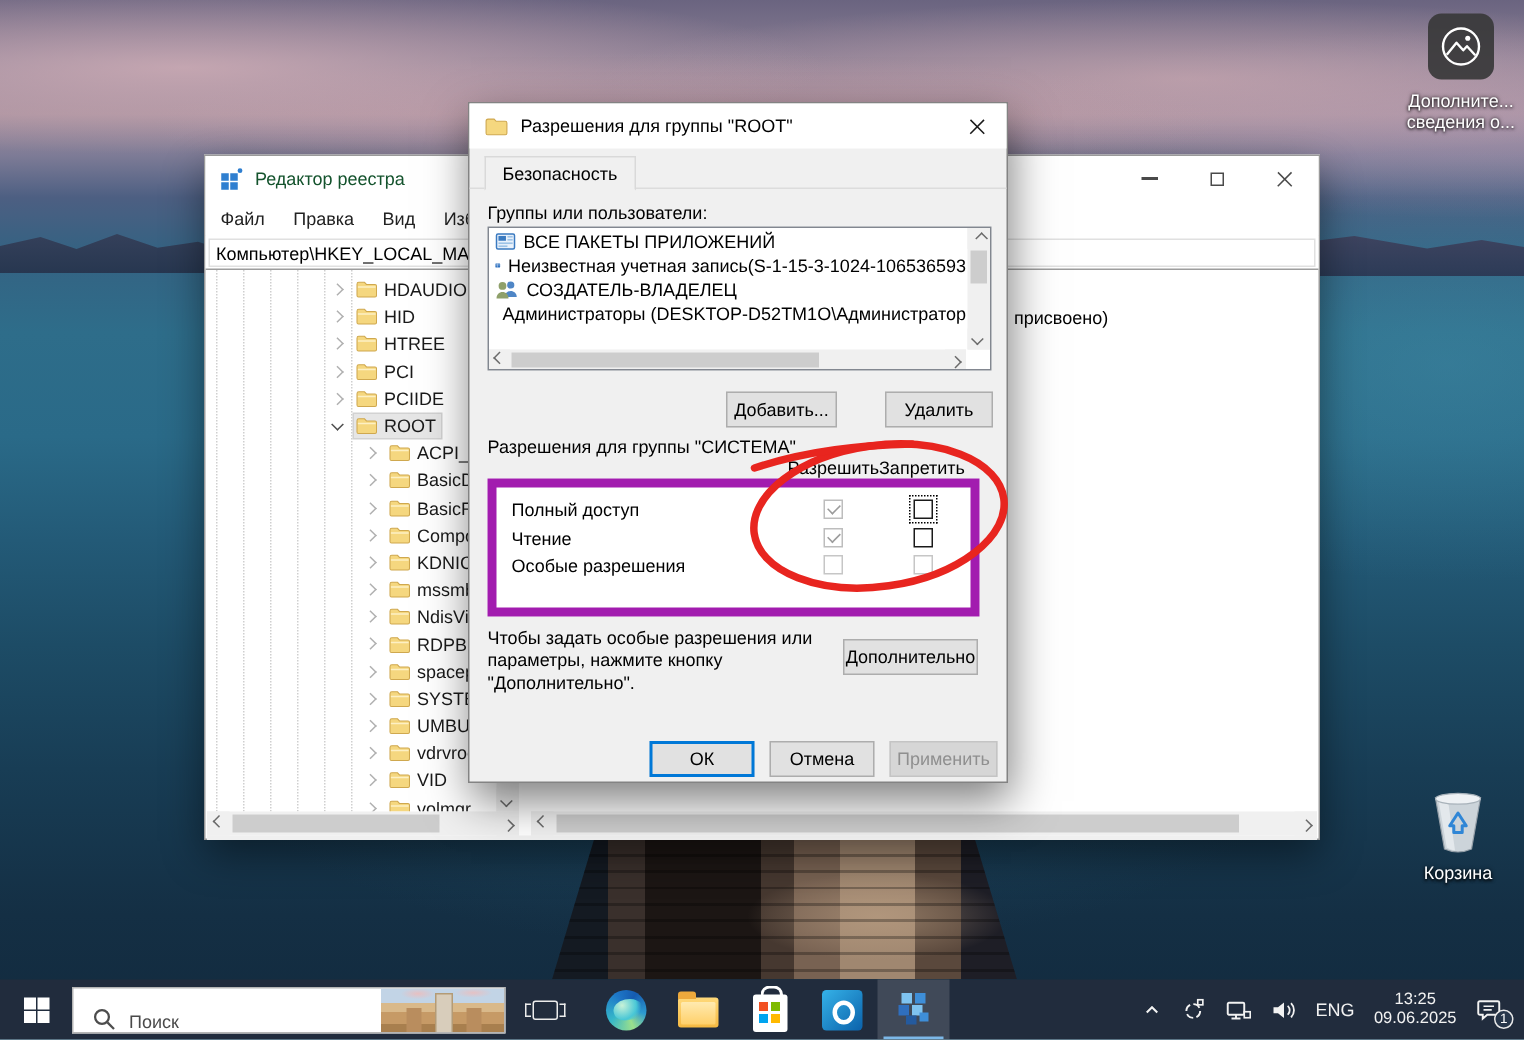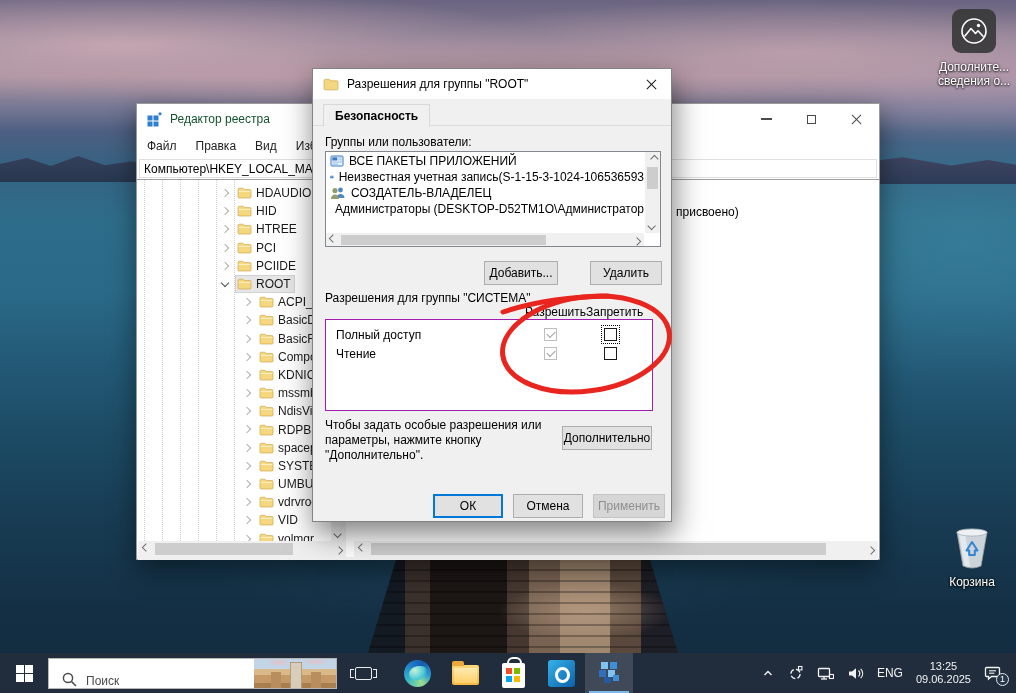--- a/index.html
+++ b/index.html
@@ -86,33 +86,33 @@
 
   
   .dlg { position:absolute; left:312px; top:68px; width:360px; height:454px; background:#f0f0f0;
     border:1px solid #838383; box-shadow:2px 12px 28px rgba(0,0,0,.5); z-index:50; }
   .dlg-titlebar { position:absolute; left:0; top:0; right:0; height:30px; background:#fff; display:flex; align-items:center; }
   .dlg-title { margin-left:8px; }
   .dlg-close { position:absolute; right:0; top:0; width:40px; height:30px; display:flex; align-items:center; justify-content:center; }
   .dlg-close .xline::before,.dlg-close .xline::after { background:#1a1a1a; }
   .dlg-tabrow { position:absolute; left:0; top:30px; right:0; height:27px; border-bottom:1px solid #dcdcdc; }
   .tab { position:absolute; left:10px; top:5px; height:23px; padding:4px 11px 0; background:#f0f0f0;
-    border:1px solid #d9d9d9; border-bottom:1px solid #f0f0f0;font-weight:bold; }
+    border:1px solid #d9d9d9; border-bottom:1px solid #f0f0f0; }
   .dlg-label { position:absolute; left:12px; }
   .groups-label { top:66px; }
   .grp-list { position:absolute; left:12px; top:82px; width:336px; height:96px; background:#fff; border:1px solid #828790; }
   .grp-rows { position:absolute; left:1px; top:1px; right:16px; }
   .grp-row { height:16px; display:flex; align-items:center; gap:5px; padding-left:3px; white-space:nowrap; overflow:hidden; }
   .grp-row.sel { background:#ededed; }
   .grp-vscroll { position:absolute; right:0; top:0; bottom:13px; width:15px; background:#f0f0f0; }
   .grp-hscroll { position:absolute; left:0; right:16px; bottom:0; height:13px; background:#f0f0f0; }
   .hdr { position:absolute; top:236px; width:57px; text-align:center; }
   .hdr.allow { left:212px; } .hdr.deny { left:273px; }
   .perm-label { top:222px; }
-  .perm-list { position:absolute; left:12px; top:250px; width:328px; height:92px; background:#fff; border:1px solid #a21caf; padding-top:6px; }
+  .perm-list { position:absolute; left:12px; top:250px; width:328px; height:92px; background:#fff; border:6px solid #a21caf; padding-top:6px; }
   .perm-row { position:relative; height:18.5px; }
   .perm-name { position:absolute; left:10px; top:2px; }
   .cb { position:absolute; top:2px; width:13px; height:13px; background:#fff; border:1px solid #1a1a1a; }
   .cb-allow { left:218px; } .cb-deny { left:278px; }
   .cb.disabled { border-color:#c6c6c6; }
   .cb.checked { border-color:#bdbdbd; }
   .cb.checked::after { content:""; position:absolute; left:2px; top:2px; width:7px; height:4px;
     border-left:1.8px solid #9b9b9b; border-bottom:1.8px solid #9b9b9b; transform:rotate(-45deg); }
   .cb.focusring { outline:1px dotted #000; outline-offset:2px; }
   .hint { position:absolute; left:12px; top:349px; width:230px; line-height:15px; }
@@ -574,20 +574,25 @@
         <div class="perm-row">
           <span class="perm-name">Полный доступ</span>
           <span class="cb checked disabled cb-allow"></span>
           <span class="cb focusring cb-deny"></span>
         </div>
         <div class="perm-row">
           <span class="perm-name">Чтение</span>
           <span class="cb checked disabled cb-allow"></span>
           <span class="cb cb-deny"></span>
         </div>
+        <div class="perm-row">
+          <span class="perm-name">Особые разрешения</span>
+          <span class="cb disabled cb-allow"></span>
+          <span class="cb disabled cb-deny"></span>
+        </div>
       </div>
 
     <div class="hint">Чтобы задать особые разрешения или параметры, нажмите кнопку "Дополнительно".</div>
     <div class="btn adv">Дополнительно</div>
 
     <div class="btn ok default">ОК</div>
     <div class="btn cancel">Отмена</div>
     <div class="btn apply disabled">Применить</div>
   </div>
 

